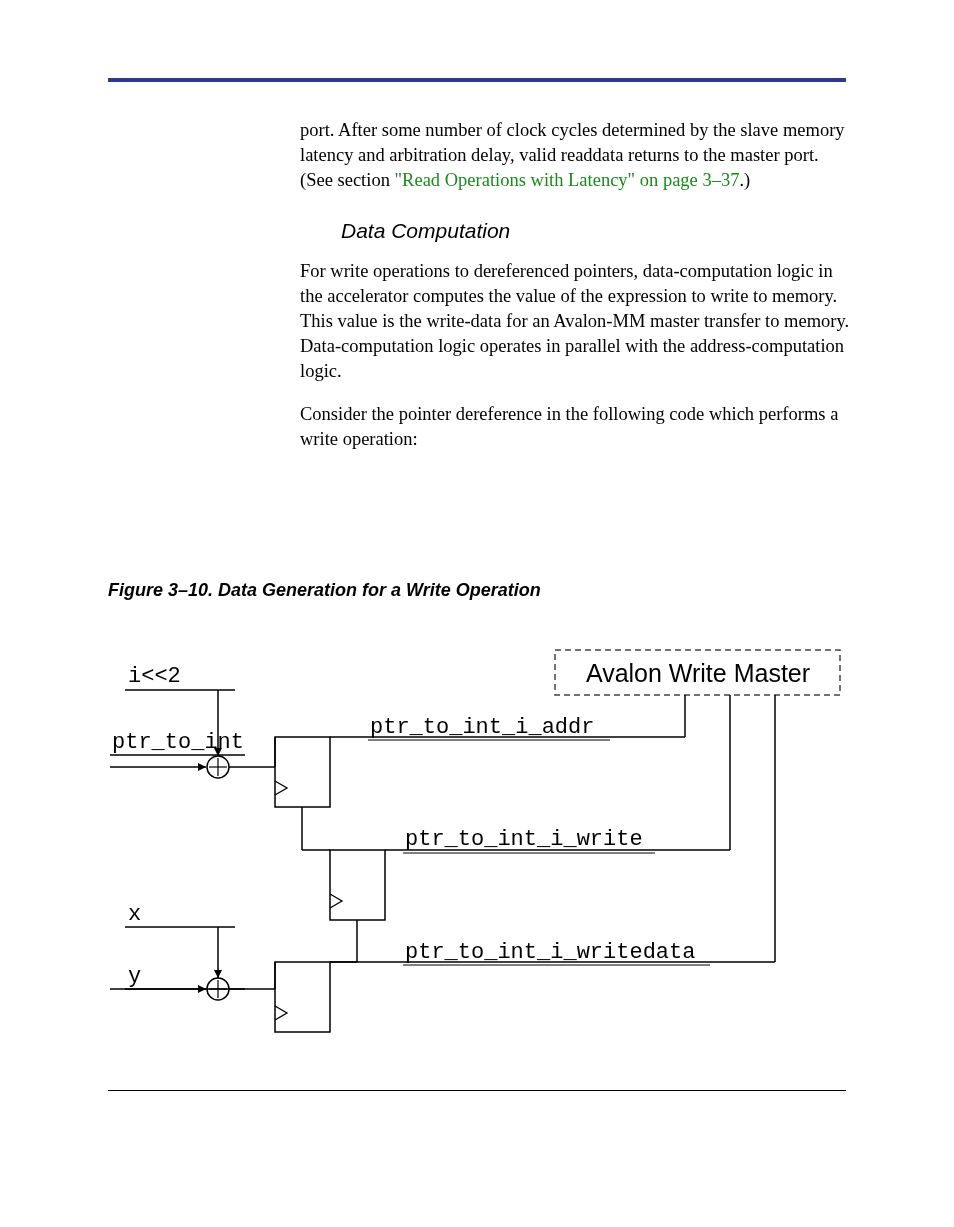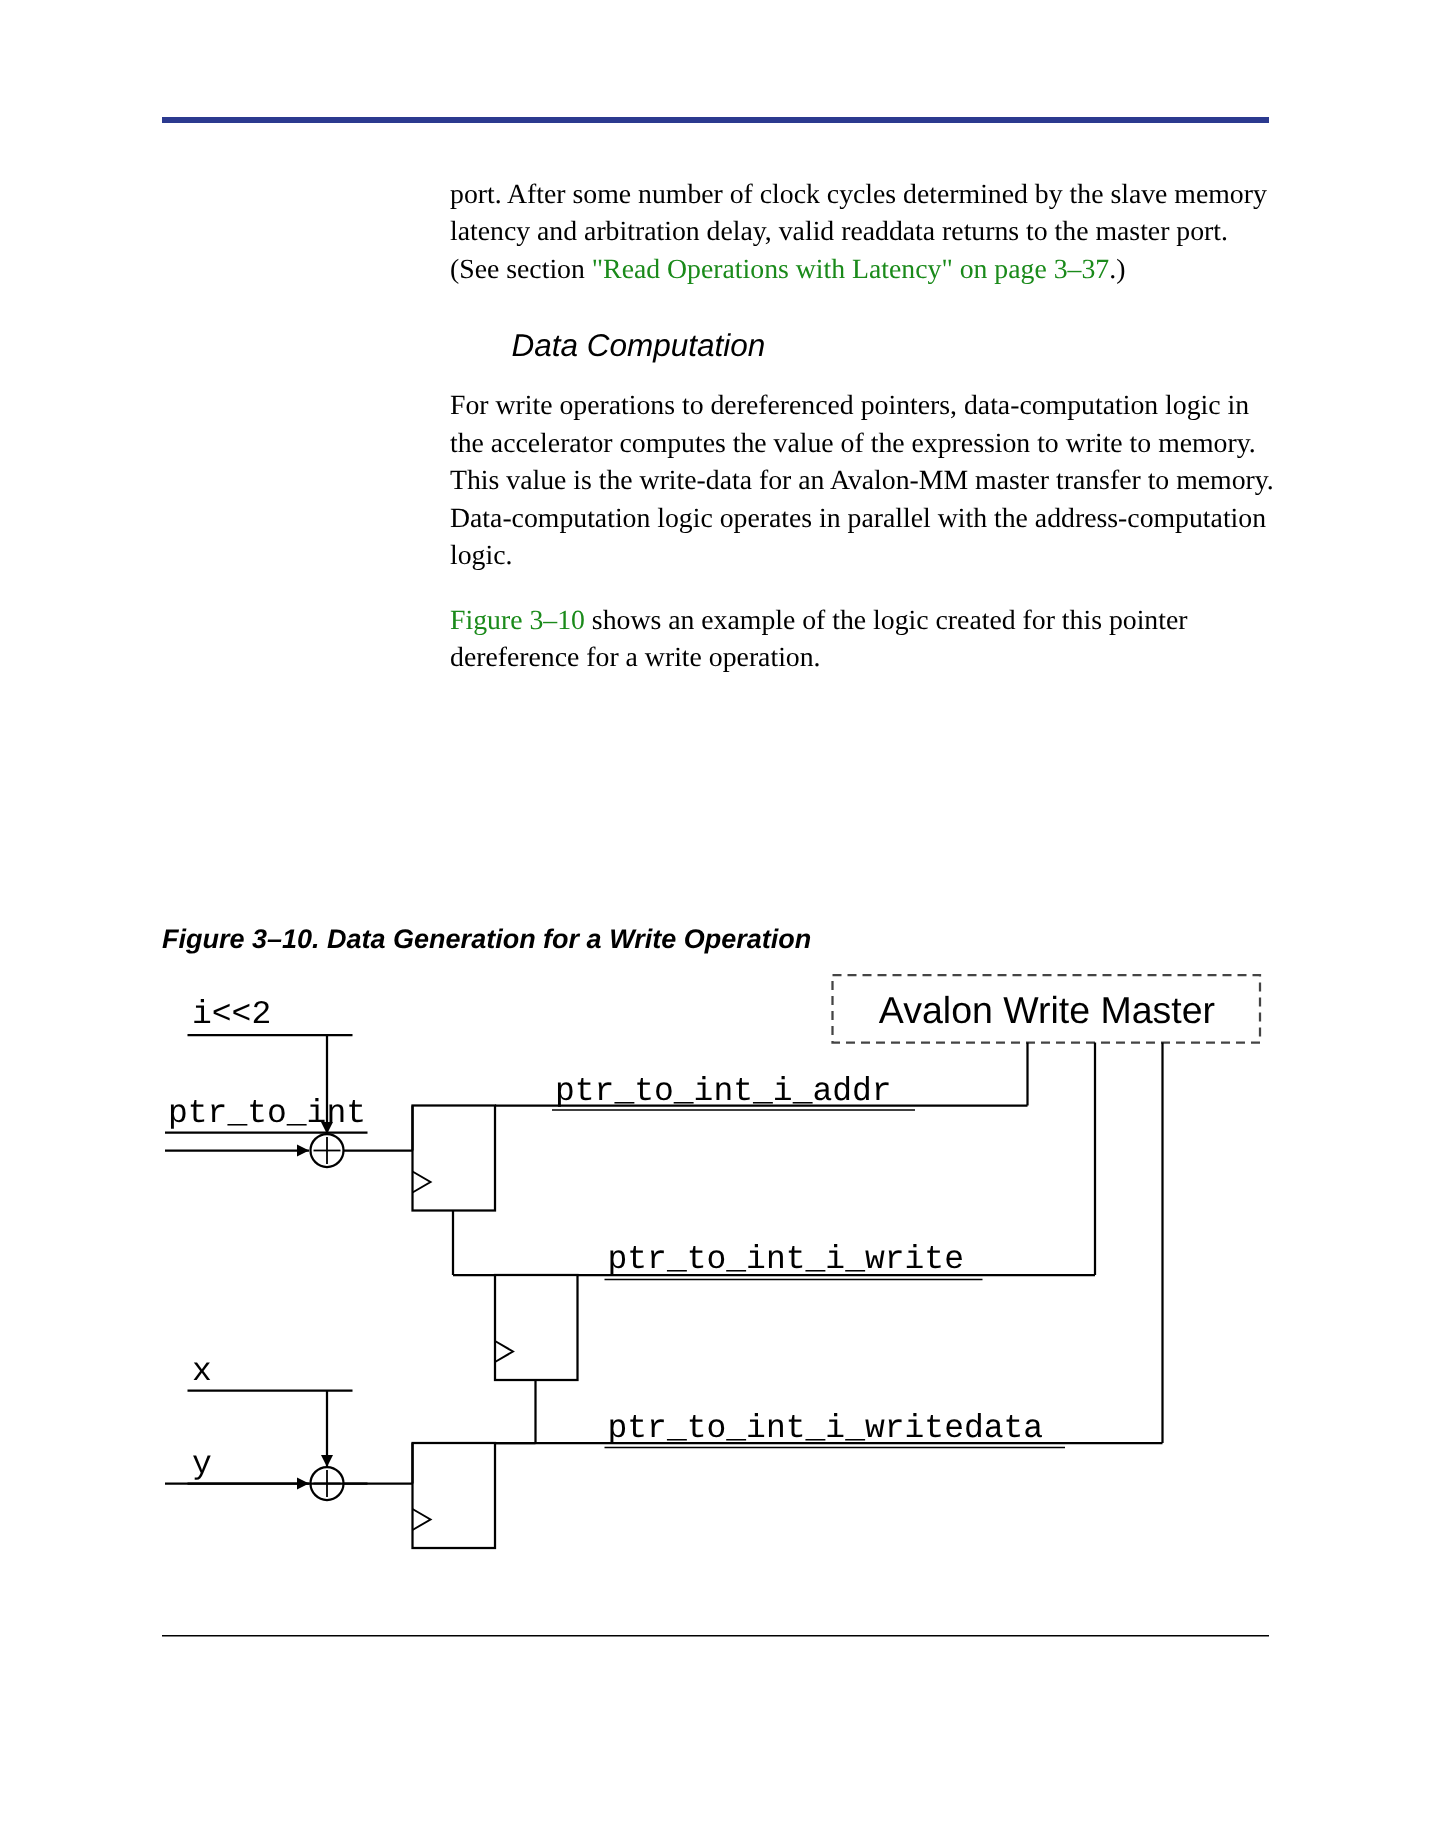--- a/index.html
+++ b/index.html
@@ -36,21 +36,21 @@
     font-size: 21px;
     margin-top: 26px;
     margin-bottom: 16px;
     font-weight: 400;
     margin-left: 41px;
   }
   .link { color: #1a8a1a; }
   .code-inline { font-family: "Palatino Linotype", Georgia, serif; }
   .fig-caption {
     position: absolute;
-    top: 616px;
+    top: 580px;
     left: 108px;
     font-family: "Helvetica Neue", Arial, sans-serif;
     font-style: italic;
     font-weight: 700;
     font-size: 18px;
   }
   .figure {
     position: absolute;
     top: 640px;
     left: 110px;
@@ -73,25 +73,23 @@
 
 <div class="content">
   <p class="para">
     <span>port. After some number of clock cycles determined by the slave memory latency and arbitration delay, valid </span><span style="font-family:inherit;">readdata</span><span> returns to the master port. (See section </span><span class="link">"Read Operations with Latency" on page 3–37</span><span>.)</span>
   </p>
 
   <div class="heading">Data Computation</div>
 
   <p class="para">For write operations to dereferenced pointers, data-computation logic in the accelerator computes the value of the expression to write to memory. This value is the write-data for an Avalon-MM master transfer to memory. Data-computation logic operates in parallel with the address-computation logic.</p>
 
+  <p class="para">Consider the pointer dereference in the following code which performs a write operation:</p>
 
 
-  <p class="para">
-    <span class="link">Figure 3–10</span><span> shows an example of the logic created for this pointer dereference for a write operation.</span>
-  </p>
 </div>
 
 <div class="fig-caption">Figure 3–10. Data Generation for a Write Operation</div>
 
 <div class="figure">
   <svg width="740" height="430" viewBox="0 0 740 430">
 
     <rect x="445" y="10" width="285" height="45" fill="none" stroke="#444" stroke-width="1.5" stroke-dasharray="6,4"></rect>
     <text x="588" y="42" text-anchor="middle" font-family="Arial,Helvetica,sans-serif" font-size="25" fill="#000">Avalon Write Master</text>
 

